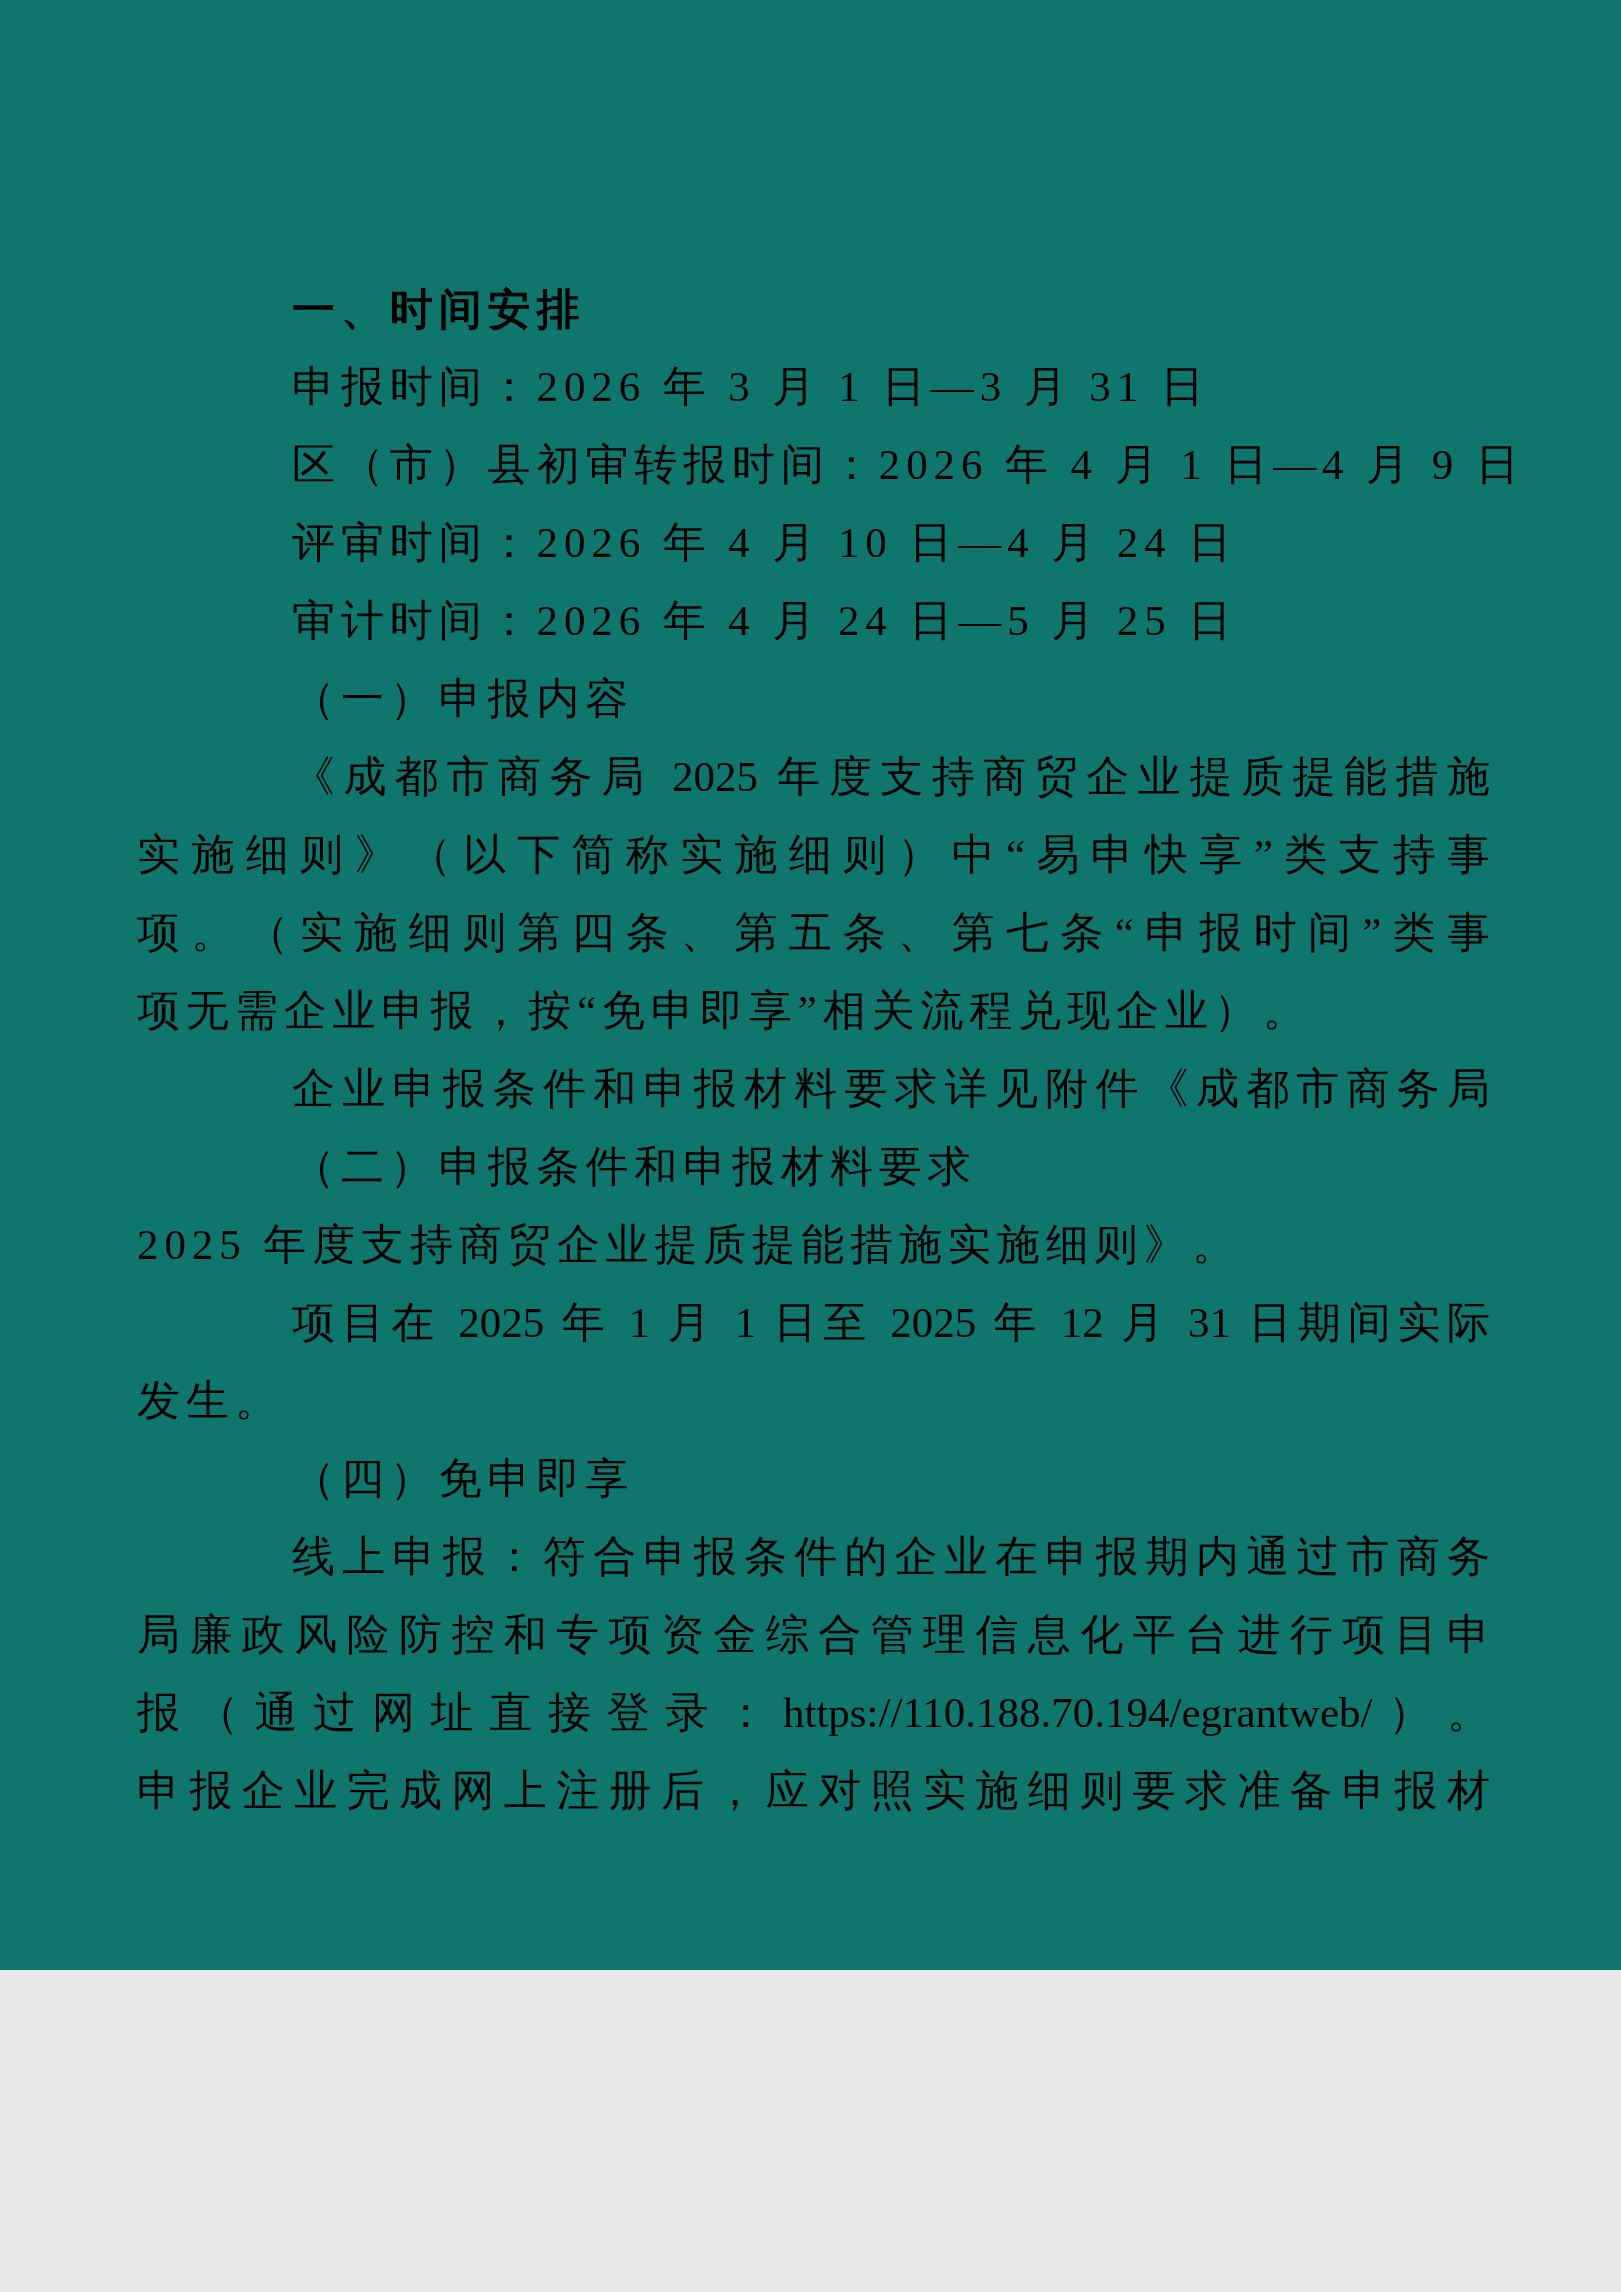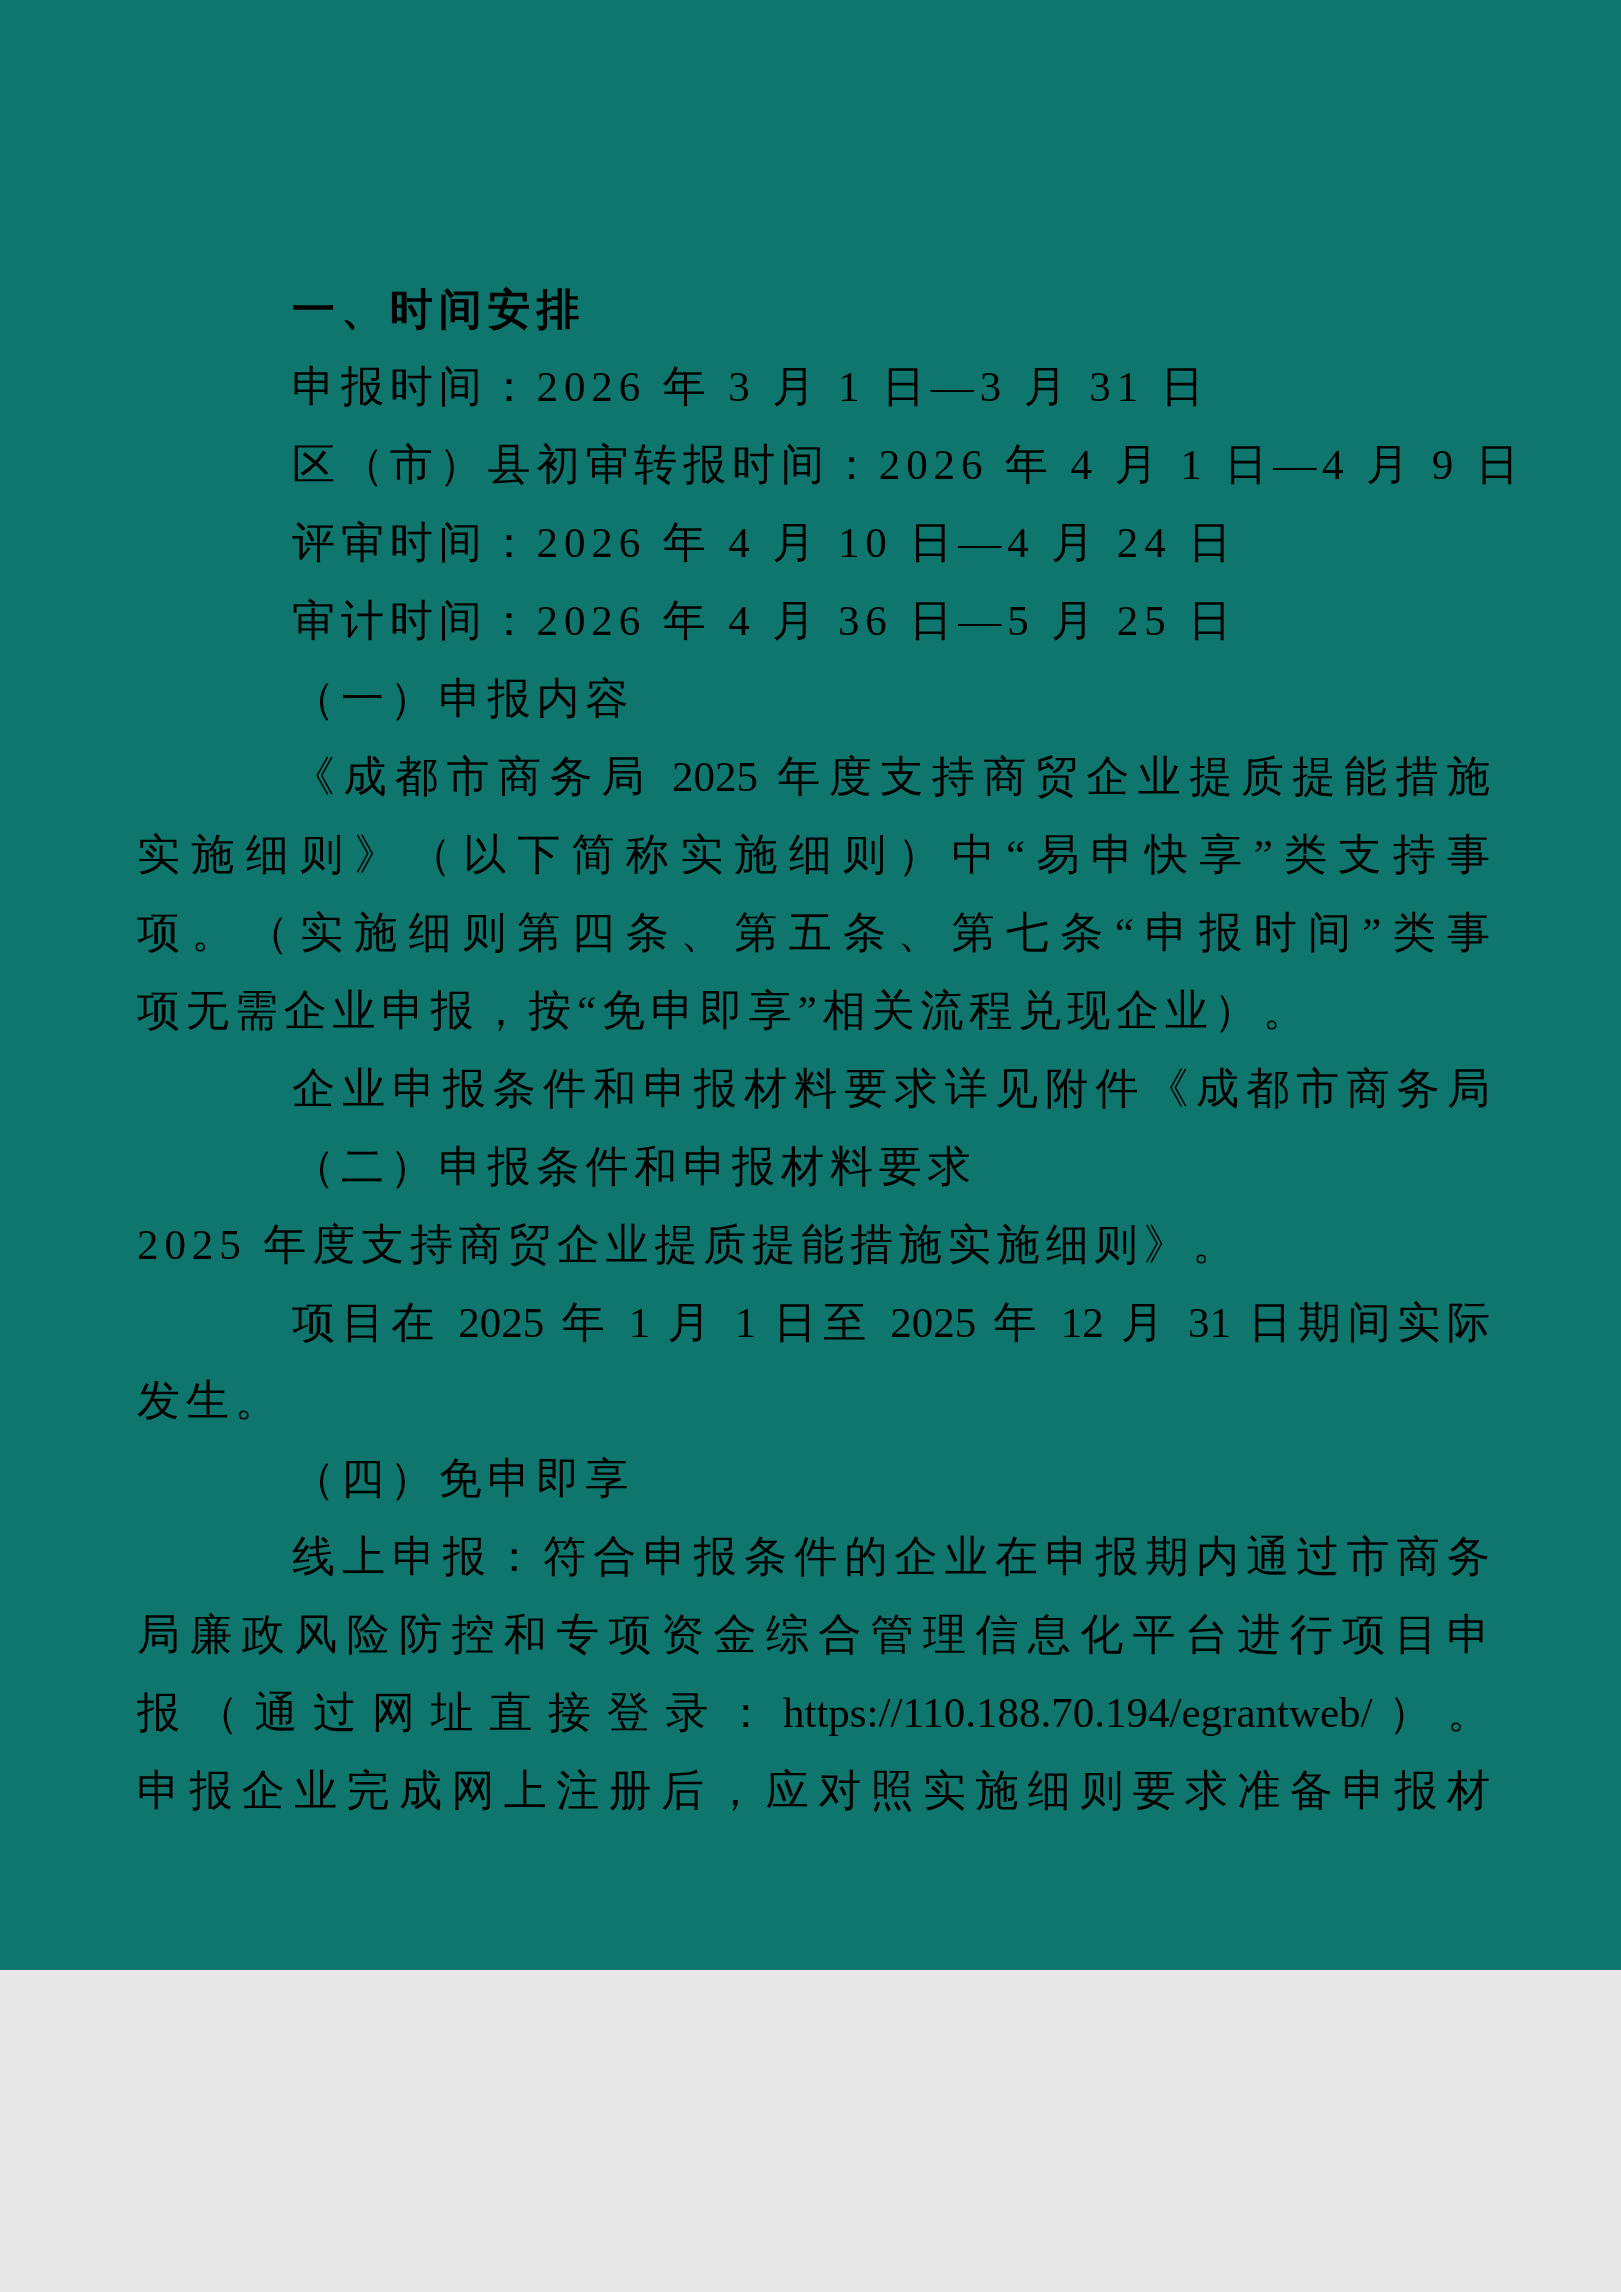--- a/index.html
+++ b/index.html
@@ -59,21 +59,21 @@
 <body>
 
 <div class="page">
   <main class="content">
 
     <section>
       <div class="line h1 indent l">一、时间安排</div>
       <div class="line indent l">申报时间：2026 年 3 月 1 日—3 月 31 日</div>
       <div class="line indent l">区（市）县初审转报时间：2026 年 4 月 1 日—4 月 9 日</div>
       <div class="line indent l">评审时间：2026 年 4 月 10 日—4 月 24 日</div>
-      <div class="line indent l">审计时间：2026 年 4 月 36 日—5 月 25 日</div>
+      <div class="line indent l">审计时间：2026 年 4 月 24 日—5 月 25 日</div>
     </section>
 
     <section>
 
       <div class="line h2 indent l">（一）申报内容</div>
       <div class="line indent j">《成都市商务局 2025 年度支持商贸企业提质提能措施</div>
       <div class="line j">实施细则》（以下简称实施细则）中“易申快享”类支持事</div>
       <div class="line j">项。（实施细则第四条、第五条、第七条“申报时间”类事</div>
       <div class="line l">项无需企业申报，按“免申即享”相关流程兑现企业）。</div>
 

